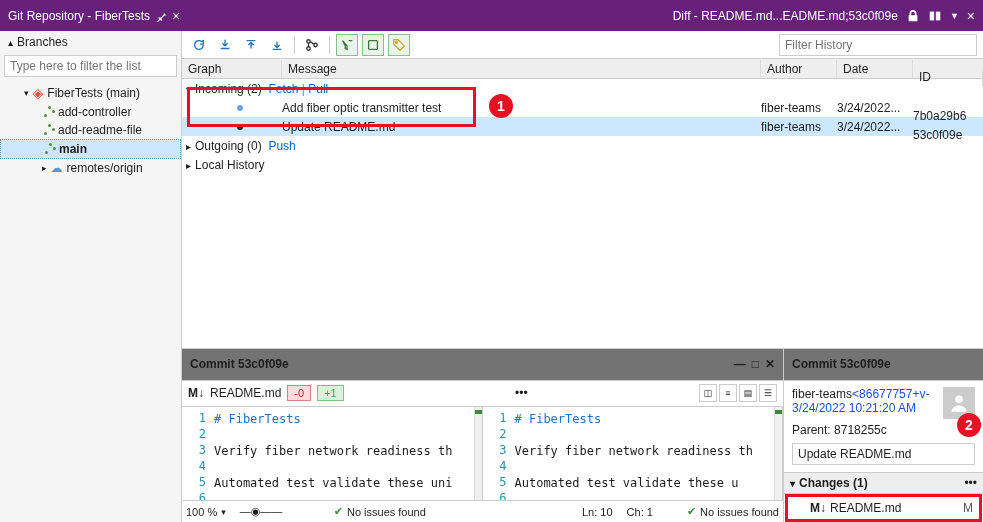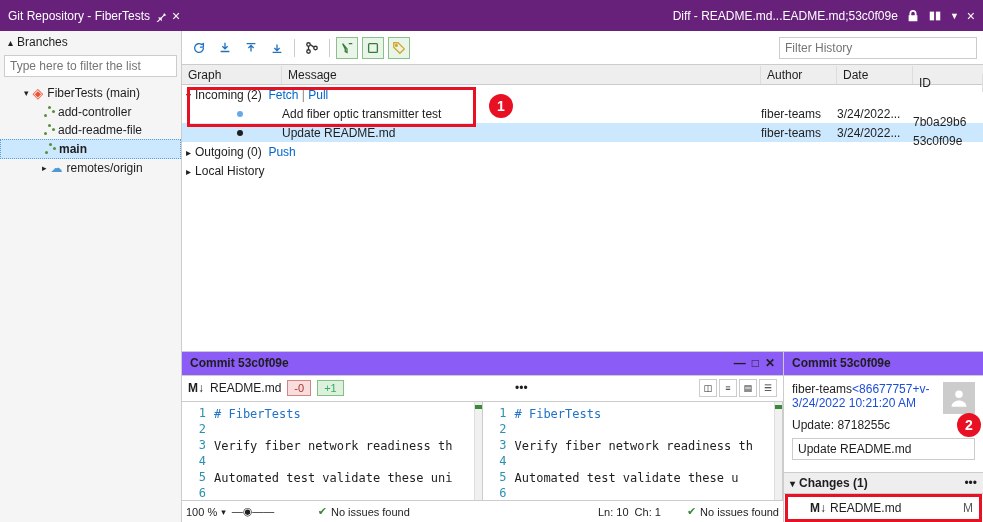--- a/index.html
+++ b/index.html
@@ -21,21 +21,21 @@
 .tree .node { padding: 2px 4px 2px 16px; display: flex; align-items: center; gap: 4px; white-space: nowrap; }
 .tree .node.c1 { padding-left: 24px; }
 .tree .node.c2 { padding-left: 42px; }
 .tree .node.selected { background: #cce8ff; border: 1px dotted #5a9edb; }
 .tree .bold { font-weight: bold; }
 .br-ico { width:12px; height:12px; display:inline-block; position:relative; }
 .br-ico::before { content:""; position:absolute; width:3px; height:3px; background:#5a8f3b; border-radius:50%; left:2px; top:8px; box-shadow: 4px -8px 0 #5a8f3b, 8px -4px 0 #5a8f3b; }
 .repo-ico { color:#f05033; font-size:14px; }
 
 .content { flex: 1; display: flex; flex-direction: column; min-width: 0; }
-.toolbar { height: 34px; border-bottom: 1px solid #ccc; display: flex; align-items: center; padding: 0 6px; gap: 4px; }
+.toolbar { height: 28px; border-bottom: 1px solid #ccc; display: flex; align-items: center; padding: 0 6px; gap: 4px; }
 .toolbtn { width: 22px; height: 22px; display:flex; align-items:center; justify-content:center; border:1px solid transparent; cursor:pointer; }
 .toolbtn.framed { border:1px solid #8cbf8c; background:#e8f5e8; }
 .tdivider { width:1px; height:18px; background:#ccc; margin:0 2px; }
 .filterbox { margin-left:auto; width:198px; }
 .filterbox input { width:100%; border:1px solid #ccc; padding:3px 5px; font-size:12px; color:#777; }
 
 .grid-hdr { display:flex; font-size:12px; background:#eee; border-bottom:1px solid #ccc; height:20px; align-items:center; }
 .grid-hdr div { padding:2px 6px; border-right:1px solid #ddd; }
 .col-graph { width:100px; }
 .col-msg { flex:1; }
@@ -54,21 +54,21 @@
 .graphdot { width:6px; height:6px; background:#6aa7e8; border-radius:50%; margin:0 auto; }
 .graphdot.solid { background:#1e1e1e; }
 
 .red-callout-1 { position:absolute; border:3px solid #e81123; left:187px; top:87px; width:289px; height:40px; pointer-events:none; }
 .red-badge { position:absolute; width:24px; height:24px; background:#e81123; color:#fff; border-radius:50%; display:flex; align-items:center; justify-content:center; font-weight:bold; font-size:14px; }
 .badge1 { left:489px; top:94px; }
 .badge2 { left:957px; top:413px; }
 
 .lower { flex:1; display:flex; border-top:1px solid #ccc; min-height:0; }
 .commitpane { flex:1; display:flex; flex-direction:column; min-width:0; }
-.commit-hdr { height:24px; background:#8b5cf6; border-bottom:1px solid #ccc; display:flex; align-items:center; padding:0 8px; font-weight:600; justify-content:space-between;text-align:center; }
+.commit-hdr { height:32px; background:#737373; border-bottom:1px solid #ccc; display:flex; align-items:center; padding:0 8px; font-weight:600; justify-content:space-between;text-align:center; }
 .commit-hdr .winbtns { display:flex; gap:6px; font-size:12px; }
 .filebar { height:26px; border-bottom:1px solid #ccc; display:flex; align-items:center; padding:0 6px; gap:6px; }
 .chip { padding:1px 6px; border:1px solid #aaa; font-size:11px; }
 .chip.red { background:#f9dcdc; border-color:#d08484; color:#a33; }
 .chip.green { background:#dcf0dc; border-color:#84c084; color:#3a6; }
 .dots { margin-left:auto; cursor:pointer; }
 .viewbtns { margin-left:auto; display:flex; gap:2px; }
 .viewbtn { width:18px; height:18px; border:1px solid #ccc; display:flex; align-items:center; justify-content:center; font-size:9px; cursor:pointer; }
 
 .diffarea { flex:1; display:flex; min-height:0; }
@@ -83,21 +83,21 @@
 .detailpane { width:200px; border-left:1px solid #ccc; display:flex; flex-direction:column; font-size:12px; }
 .dp-body { padding:6px 8px; flex:1; overflow:auto; }
 .avatar { float:right; width:32px; height:32px; background:#ccc; display:flex; align-items:center; justify-content:center; color:#fff; margin-left:4px; }
 .dp-muted { color:#1d4ed8; word-break:break-all; }
 .dp-field { border:1px solid #ccc; padding:3px 5px; margin:6px 0; }
 .changes-hdr { background:#eee; border-top:1px solid #ccc; border-bottom:1px solid #ccc; padding:3px 6px; display:flex; align-items:center; font-weight:600;text-align:center; }
 .changes-hdr .dots { font-weight:normal; }
 .changes-row { padding:4px 6px 4px 22px; display:flex; align-items:center; border:3px solid #e81123; margin:0 1px; }
 .changes-row .m { margin-left:auto; color:#555; }
 
-.statusbar { border-top:1px solid #ccc; height:22px; display:flex; align-items:center; font-size:11px; gap:6px; padding:0 4px; }
+.statusbar { border-top:1px solid #ccc; height:22px; display:flex; align-items:center; font-size:11px; gap:14px; padding:0 4px; }
 .statusbar .seg { display:flex; align-items:center; gap:4px; }
 .zoom { width:80px; display:flex; align-items:center; }
 svg.ico { width:14px; height:14px; }
 </style>
 </head>
 <body>
 
 <div class="titlebar">
   <div class="titlebar-left">
     <span class="title-text">Git Repository - FiberTests</span>
@@ -346,21 +346,21 @@
           </div>
         <div class="dp-body">
           <div class="avatar">
               <svg width="20" height="20" viewBox="0 0 16 16" fill="#fff">
                 <circle cx="8" cy="5" r="3"></circle>
                 <path d="M2 15c0-3 3-5 6-5s6 2 6 5"></path>
               </svg>
             </div>
           <div><span>fiber-teams</span><span class="dp-muted">&lt;86677757+v-</span></div>
           <div class="dp-muted">3/24/2022 10:21:20 AM</div>
-          <div style="margin-top:8px"><span>Update:</span> <span class="link">8718255c</span></div>
+          <div style="margin-top:8px"><span>Parent:</span> <span class="link">8718255c</span></div>
           <div class="dp-field">Update README.md</div>
 
         </div>
         <div class="changes-hdr">
             <span class="tri-d"></span>
             <span>Changes (1)</span>
             <span class="dots">•••</span>
           </div>
         <div class="changes-row">
           <span style="font-weight:600;margin-right:4px">M↓</span>

